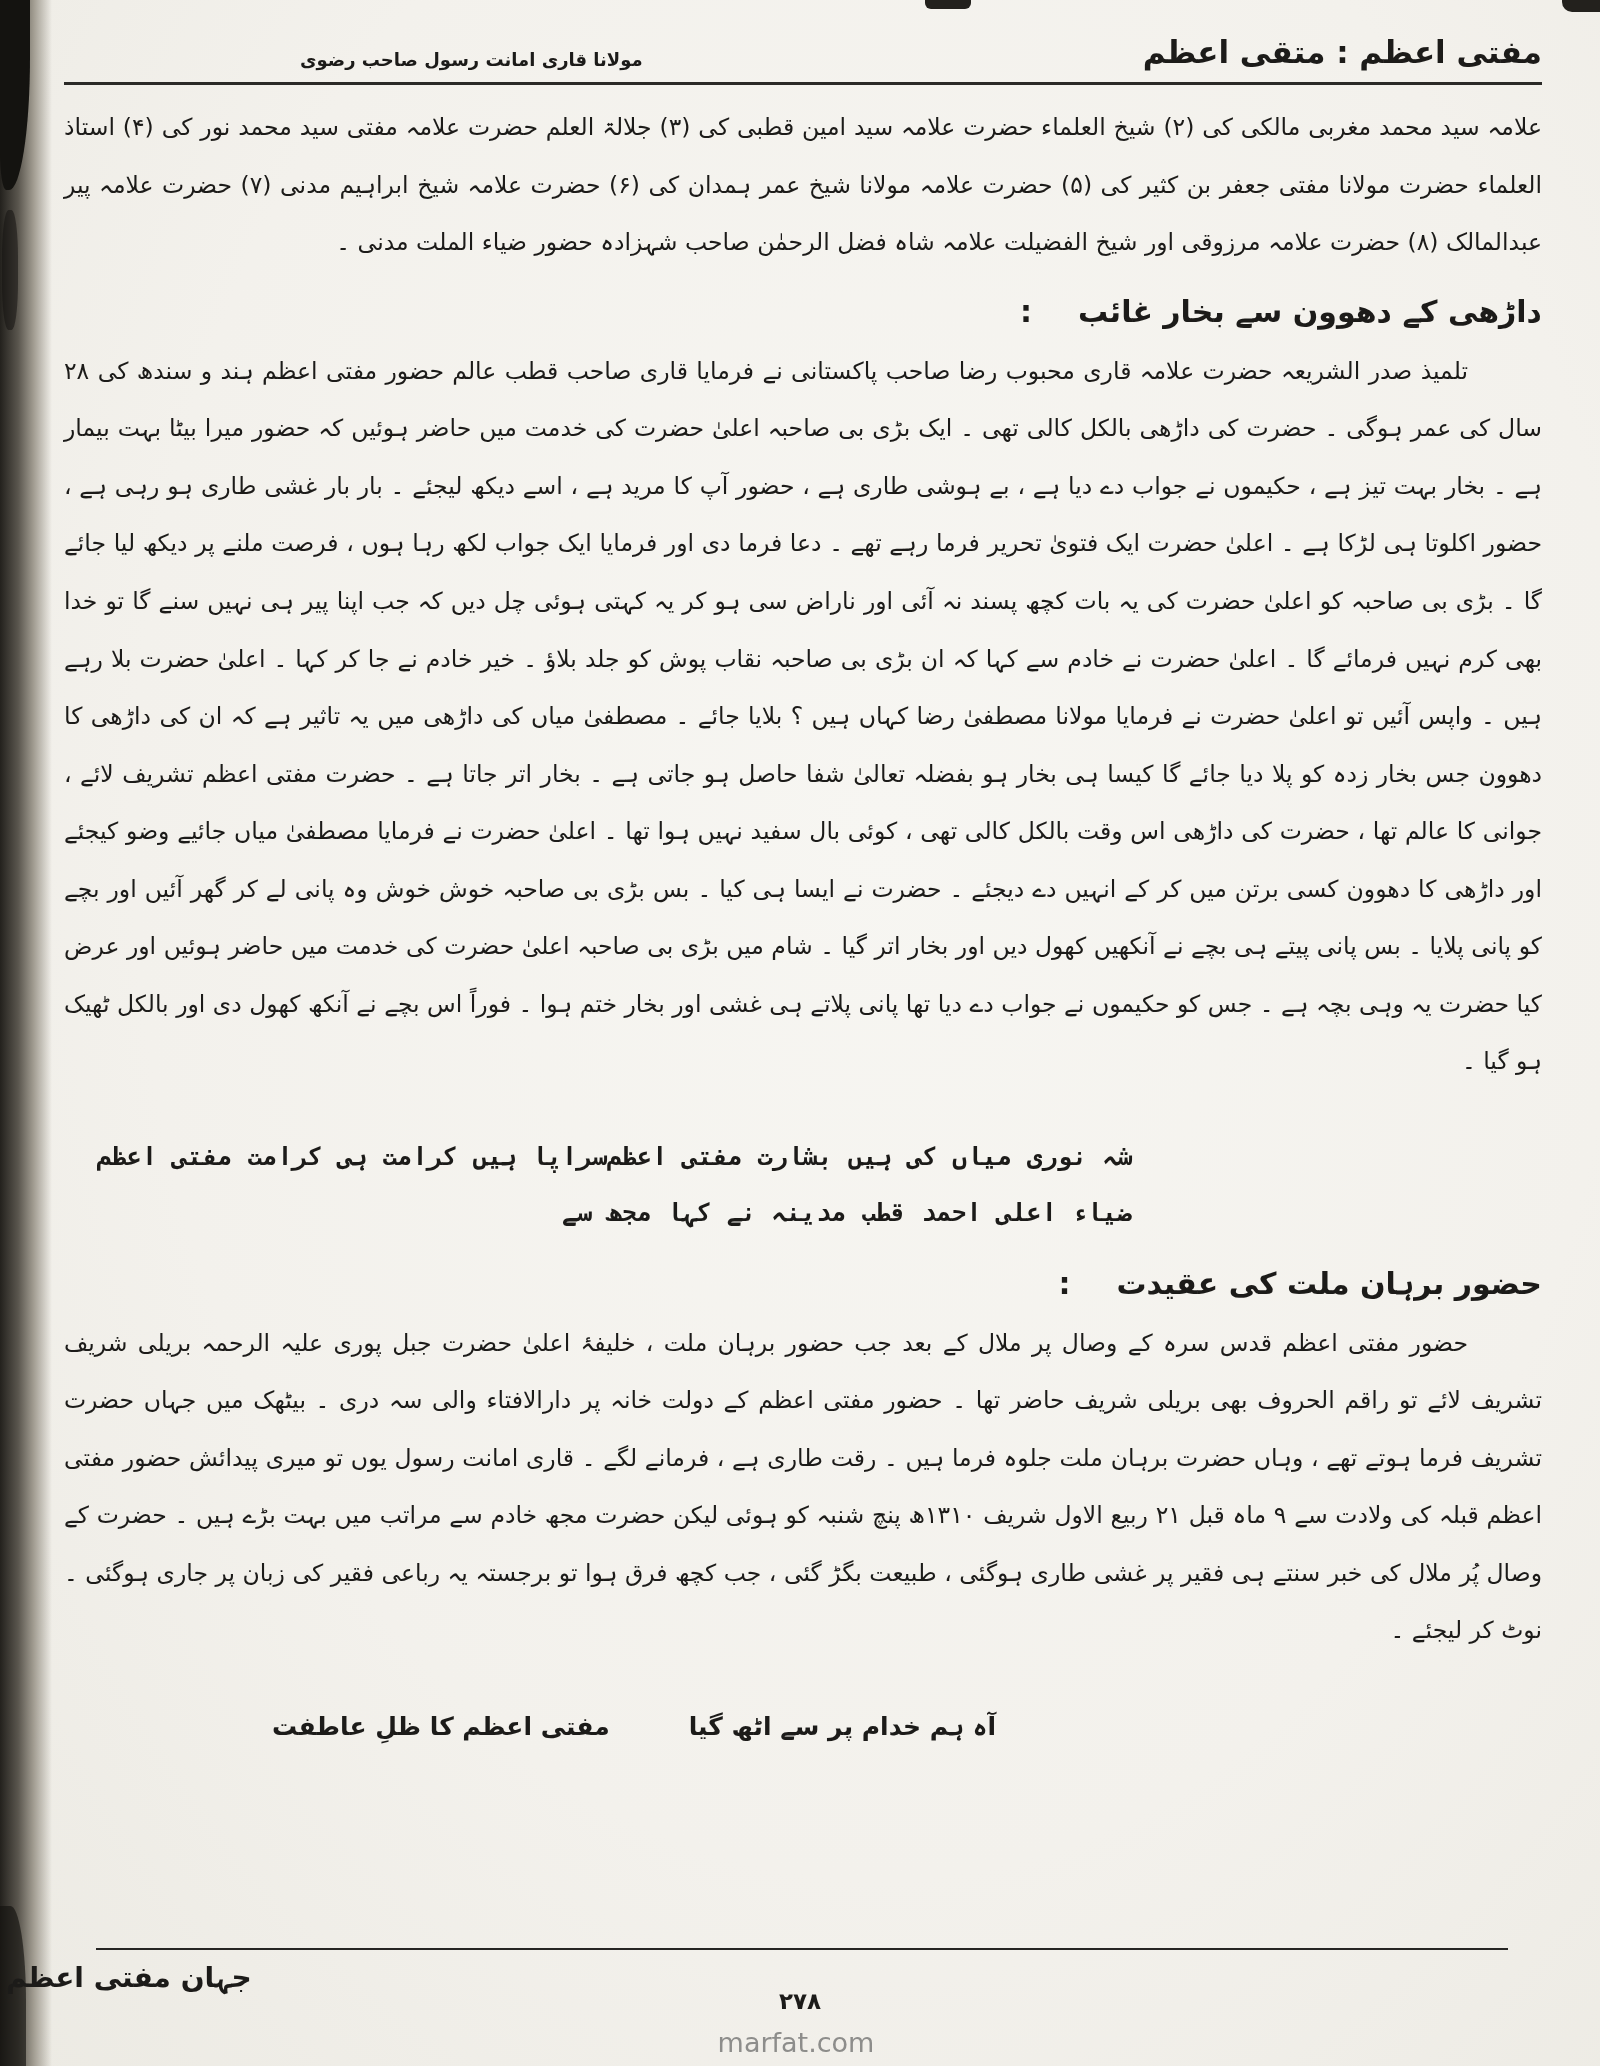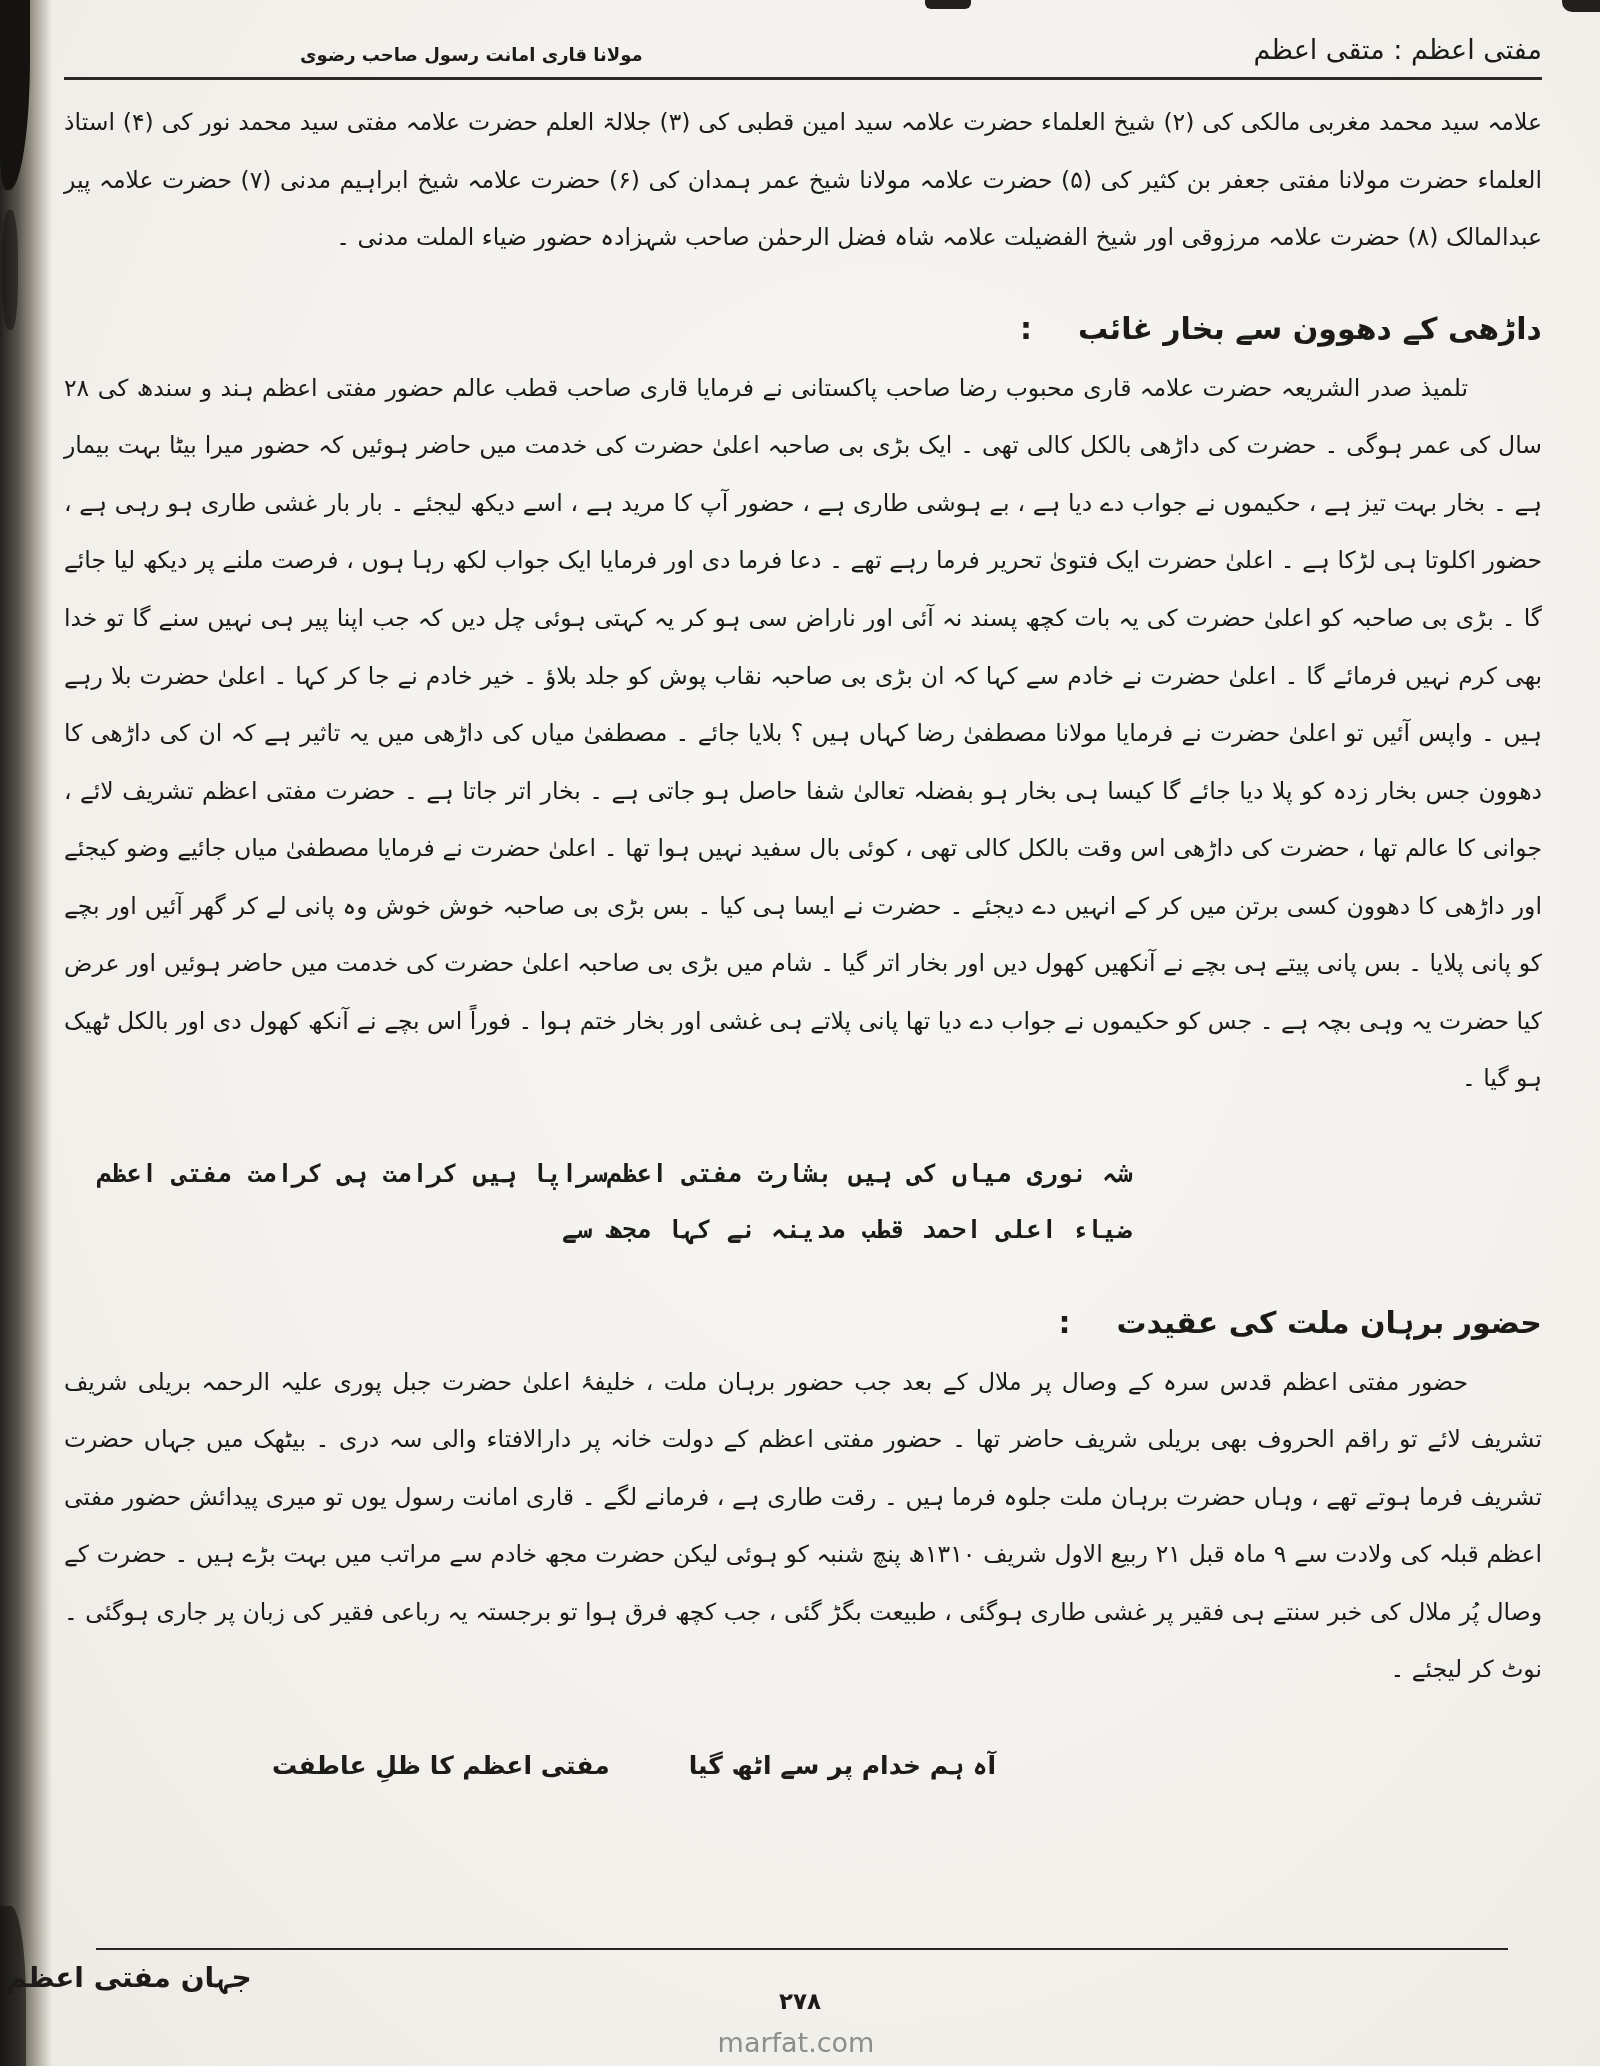--- a/index.html
+++ b/index.html
@@ -36,32 +36,32 @@
     background:#23211d;border-radius:0 0 6px 6px;
   }
   .mark-top-right{
     position:absolute;right:0;top:0;width:38px;height:12px;
     background:#23211d;border-radius:0 0 0 10px;
   }
 
   .content{position:absolute;inset:0;padding:34px 58px 0 64px;box-sizing:border-box;}
 
   .header{display:flex;justify-content:space-between;align-items:flex-end;}
-  .header .right-title{font-size:27px;font-weight:normal;letter-spacing:.5px;}
+  .header .right-title{font-size:31px;font-weight:bold;letter-spacing:.5px;}
   .header .left-title{font-size:18px;font-weight:bold;margin-left:236px;}
   .header-rule{border:0;border-top:3px solid #2b2a27;margin:12px 0 0 0;}
 
   .para{
     font-size:23.5px;line-height:2.45;
     text-align:justify;text-justify:inter-word;
     margin:14px 0 0 0;
   }
   .para.indent{text-indent:74px;}
 
-  .heading{font-size:30px;font-weight:bold;margin:44px 0 4px 0;}
+  .heading{font-size:30px;font-weight:bold;margin:22px 0 4px 0;}
   .heading .colon{margin-right:46px;font-weight:bold;}
 
   .couplet{width:920px;margin:40px 410px 4px auto;}
   .couplet-line{
     display:flex;justify-content:space-between;
     font-size:25px;font-weight:600;line-height:2.25;
   }
   .couplet-line .hemistich{white-space:nowrap;font-family:Liberation Mono, monospace;}
 
   .verse{

